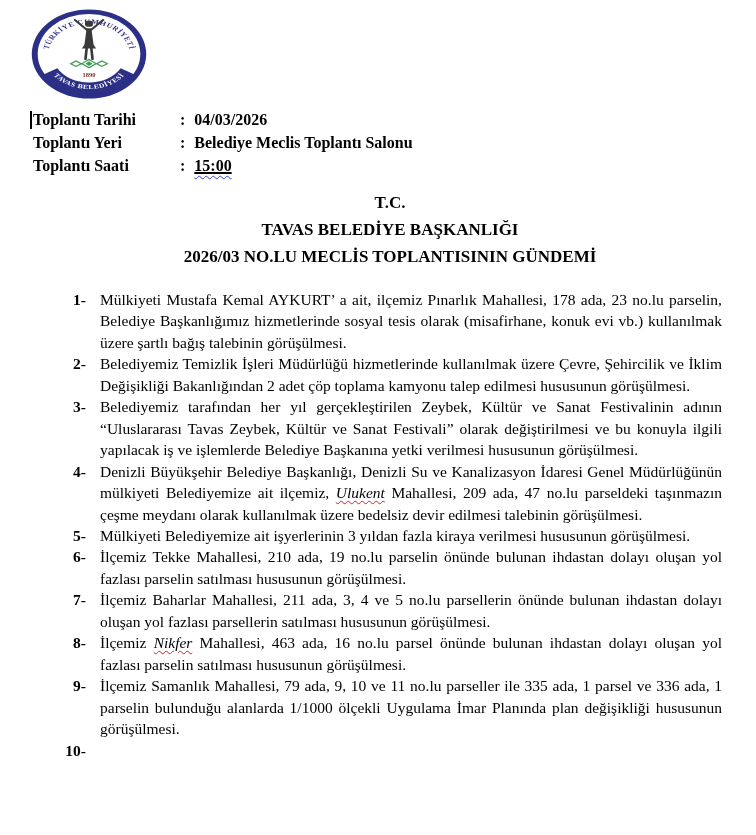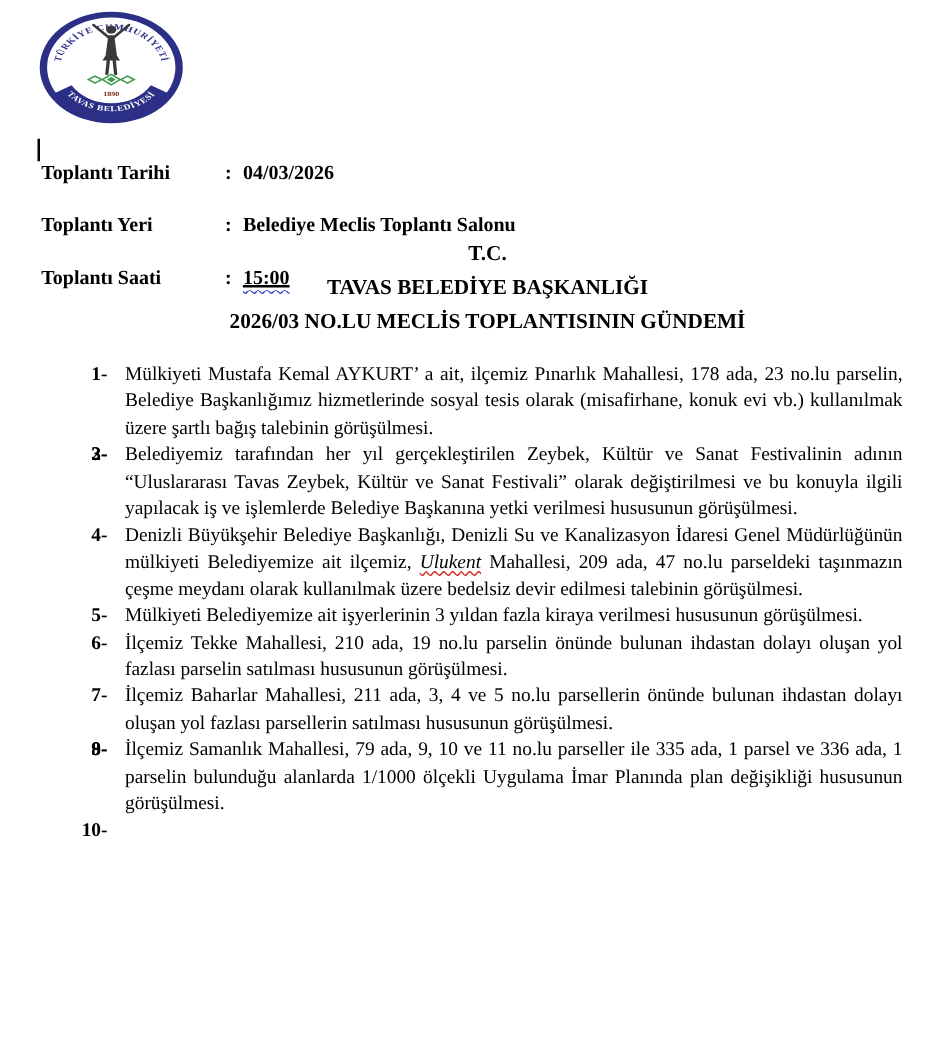--- a/index.html
+++ b/index.html
@@ -3,21 +3,21 @@
 <meta charset="utf-8">
 <style>
   html,body{margin:0;padding:0;}
   body{
     width:756px;height:835px;background:#ffffff;position:relative;
     font-family:"Liberation Serif", serif;color:#000;overflow:hidden;
   }
   .logo-wrap{position:absolute;left:30px;top:8px;width:118px;height:92px;}
   .cursor-bar{position:absolute;left:30px;top:111px;width:1.5px;height:18px;background:#000;}
   .meeting-info{position:absolute;left:33px;top:108px;font-weight:bold;font-size:16px;line-height:23px;}
-  .mi-row{display:flex;white-space:nowrap;margin-top:19px;}
+  .mi-row{display:flex;white-space:nowrap;}
   .mi-label{display:inline-block;width:147px;}
   .mi-colon{display:inline-block;margin-right:9px;}
   .u-solid{text-decoration:underline;text-decoration-thickness:1.5px;}
   .u-wavy-blue{text-decoration:underline wavy #3a45cc;text-decoration-thickness:1px;text-underline-offset:4px;}
   .title-block{position:absolute;left:0;top:189px;width:780px;text-align:center;
     font-weight:bold;font-size:17px;line-height:27px;}
   .agenda{position:absolute;left:100px;top:289px;width:622px;font-size:15.5px;line-height:21.45px;text-align:justify;}
   .item{position:relative;}
   .num{position:absolute;left:-64px;width:50px;text-align:right;font-weight:bold;}
   .sp-err{text-decoration:underline wavy #cc2a1e;text-decoration-thickness:1px;text-underline-offset:2px;font-style:italic;}
@@ -82,22 +82,22 @@
 </div>
 
 <div class="title-block">
   <div>T.C.</div>
   <div>TAVAS BELEDİYE BAŞKANLIĞI</div>
   <div>2026/03 NO.LU MECLİS TOPLANTISININ GÜNDEMİ</div>
 </div>
 
 <div class="agenda" id="agenda">
     <div class="item"><span class="num">1-</span><span class="txt">Mülkiyeti Mustafa Kemal AYKURT’ a ait, ilçemiz Pınarlık Mahallesi, 178 ada, 23 no.lu parselin, Belediye Başkanlığımız hizmetlerinde sosyal tesis olarak (misafirhane, konuk evi vb.) kullanılmak üzere şartlı bağış talebinin görüşülmesi.</span></div>
-    <div class="item"><span class="num">2-</span></div>
+    <div class="item"><span class="num">2-</span><span class="txt">Belediyemiz Temizlik İşleri Müdürlüğü hizmetlerinde kullanılmak üzere Çevre, Şehircilik ve İklim Değişikliği Bakanlığından 2 adet çöp toplama kamyonu talep edilmesi hususunun görüşülmesi.</span></div>
     <div class="item"><span class="num">3-</span><span class="txt">Belediyemiz tarafından her yıl gerçekleştirilen Zeybek, Kültür ve Sanat Festivalinin adının “Uluslararası Tavas Zeybek, Kültür ve Sanat Festivali” olarak değiştirilmesi ve bu konuyla ilgili yapılacak iş ve işlemlerde Belediye Başkanına yetki verilmesi hususunun görüşülmesi.</span></div>
     <div class="item"><span class="num">4-</span><span class="txt">Denizli Büyükşehir Belediye Başkanlığı, Denizli Su ve Kanalizasyon İdaresi Genel Müdürlüğünün mülkiyeti Belediyemize ait ilçemiz, <span class="sp-err">Ulukent</span> Mahallesi, 209 ada, 47 no.lu parseldeki taşınmazın çeşme meydanı olarak kullanılmak üzere bedelsiz devir edilmesi talebinin görüşülmesi.</span></div>
     <div class="item"><span class="num">5-</span><span class="txt">Mülkiyeti Belediyemize ait işyerlerinin 3 yıldan fazla kiraya verilmesi hususunun görüşülmesi.</span></div>
     <div class="item"><span class="num">6-</span><span class="txt">İlçemiz Tekke Mahallesi, 210 ada, 19 no.lu parselin önünde bulunan ihdastan dolayı oluşan yol fazlası parselin satılması hususunun görüşülmesi.</span></div>
     <div class="item"><span class="num">7-</span><span class="txt">İlçemiz Baharlar Mahallesi, 211 ada, 3, 4 ve 5 no.lu parsellerin önünde bulunan ihdastan dolayı oluşan yol fazlası parsellerin satılması hususunun görüşülmesi.</span></div>
-    <div class="item"><span class="num">8-</span></div>
+    <div class="item"><span class="num">8-</span><span class="txt">İlçemiz <span class="sp-err">Nikfer</span> Mahallesi, 463 ada, 16 no.lu parsel önünde bulunan ihdastan dolayı oluşan yol fazlası parselin satılması hususunun görüşülmesi.</span></div>
     <div class="item"><span class="num">9-</span><span class="txt">İlçemiz Samanlık Mahallesi, 79 ada, 9, 10 ve 11 no.lu parseller ile 335 ada, 1 parsel ve 336 ada, 1 parselin bulunduğu alanlarda 1/1000 ölçekli Uygulama İmar Planında plan değişikliği hususunun görüşülmesi.</span></div>
     <div class="item"><span class="num">10-</span></div>
   </div>
 
 </body></html>

